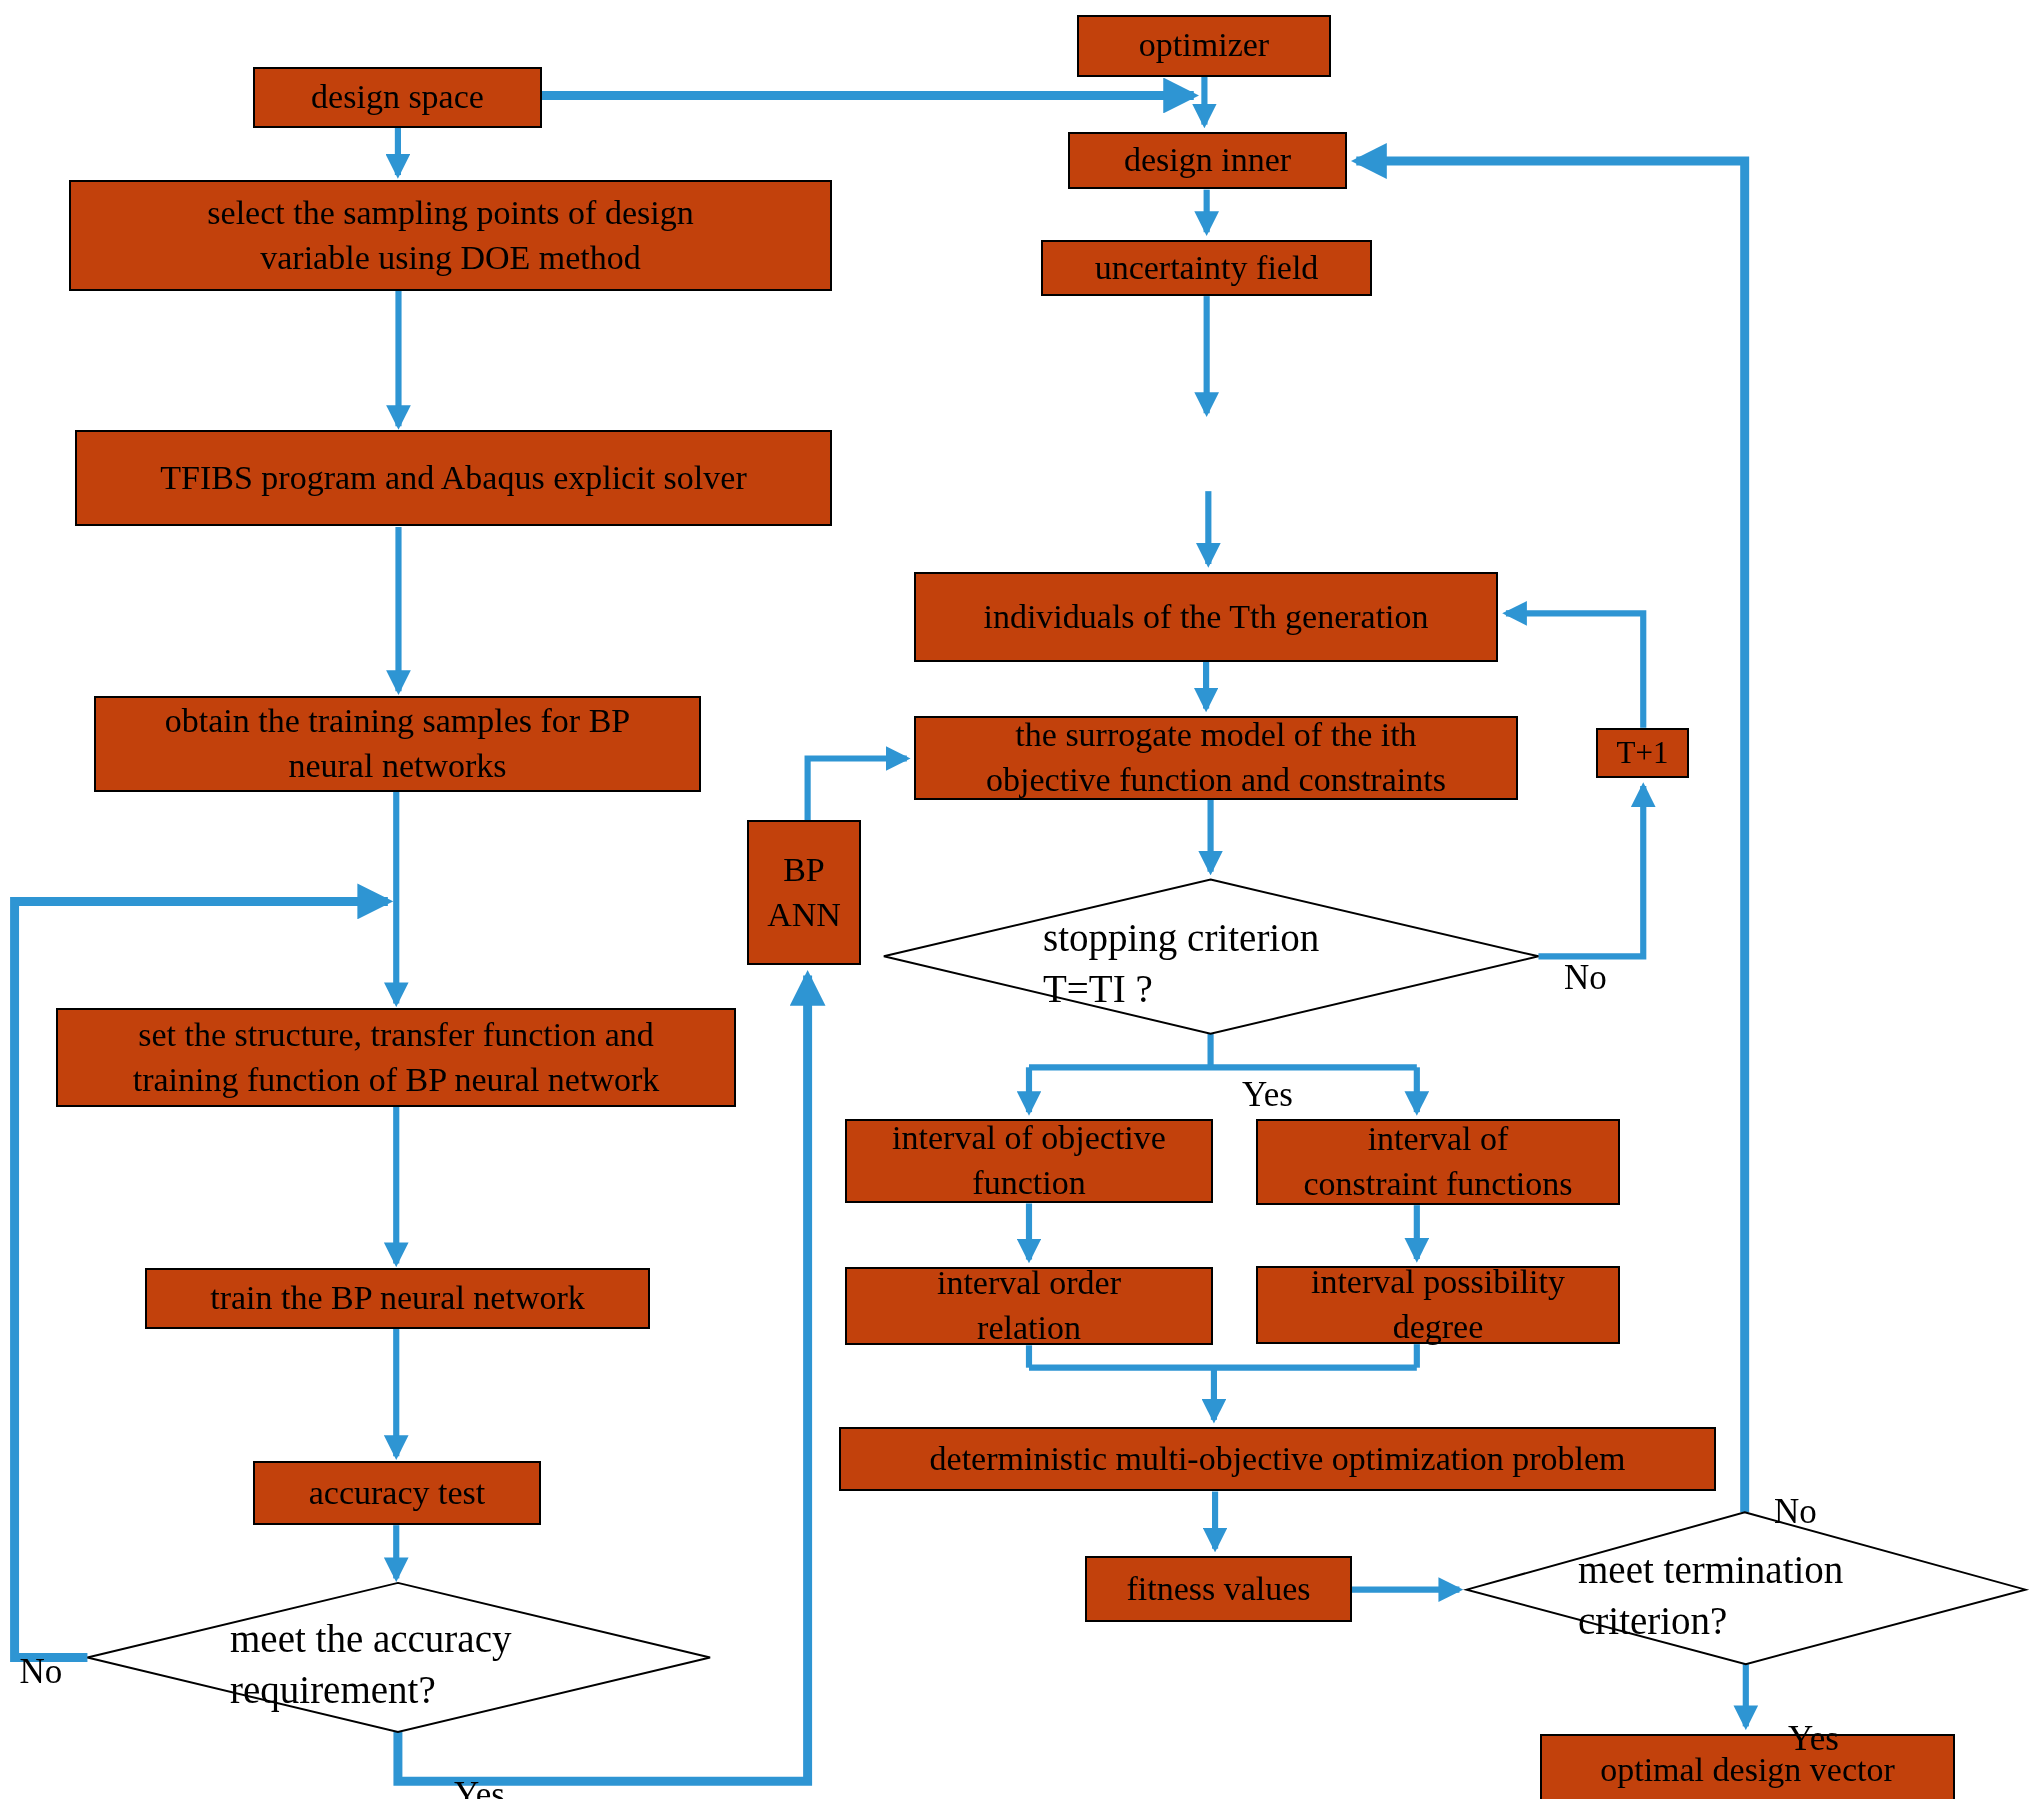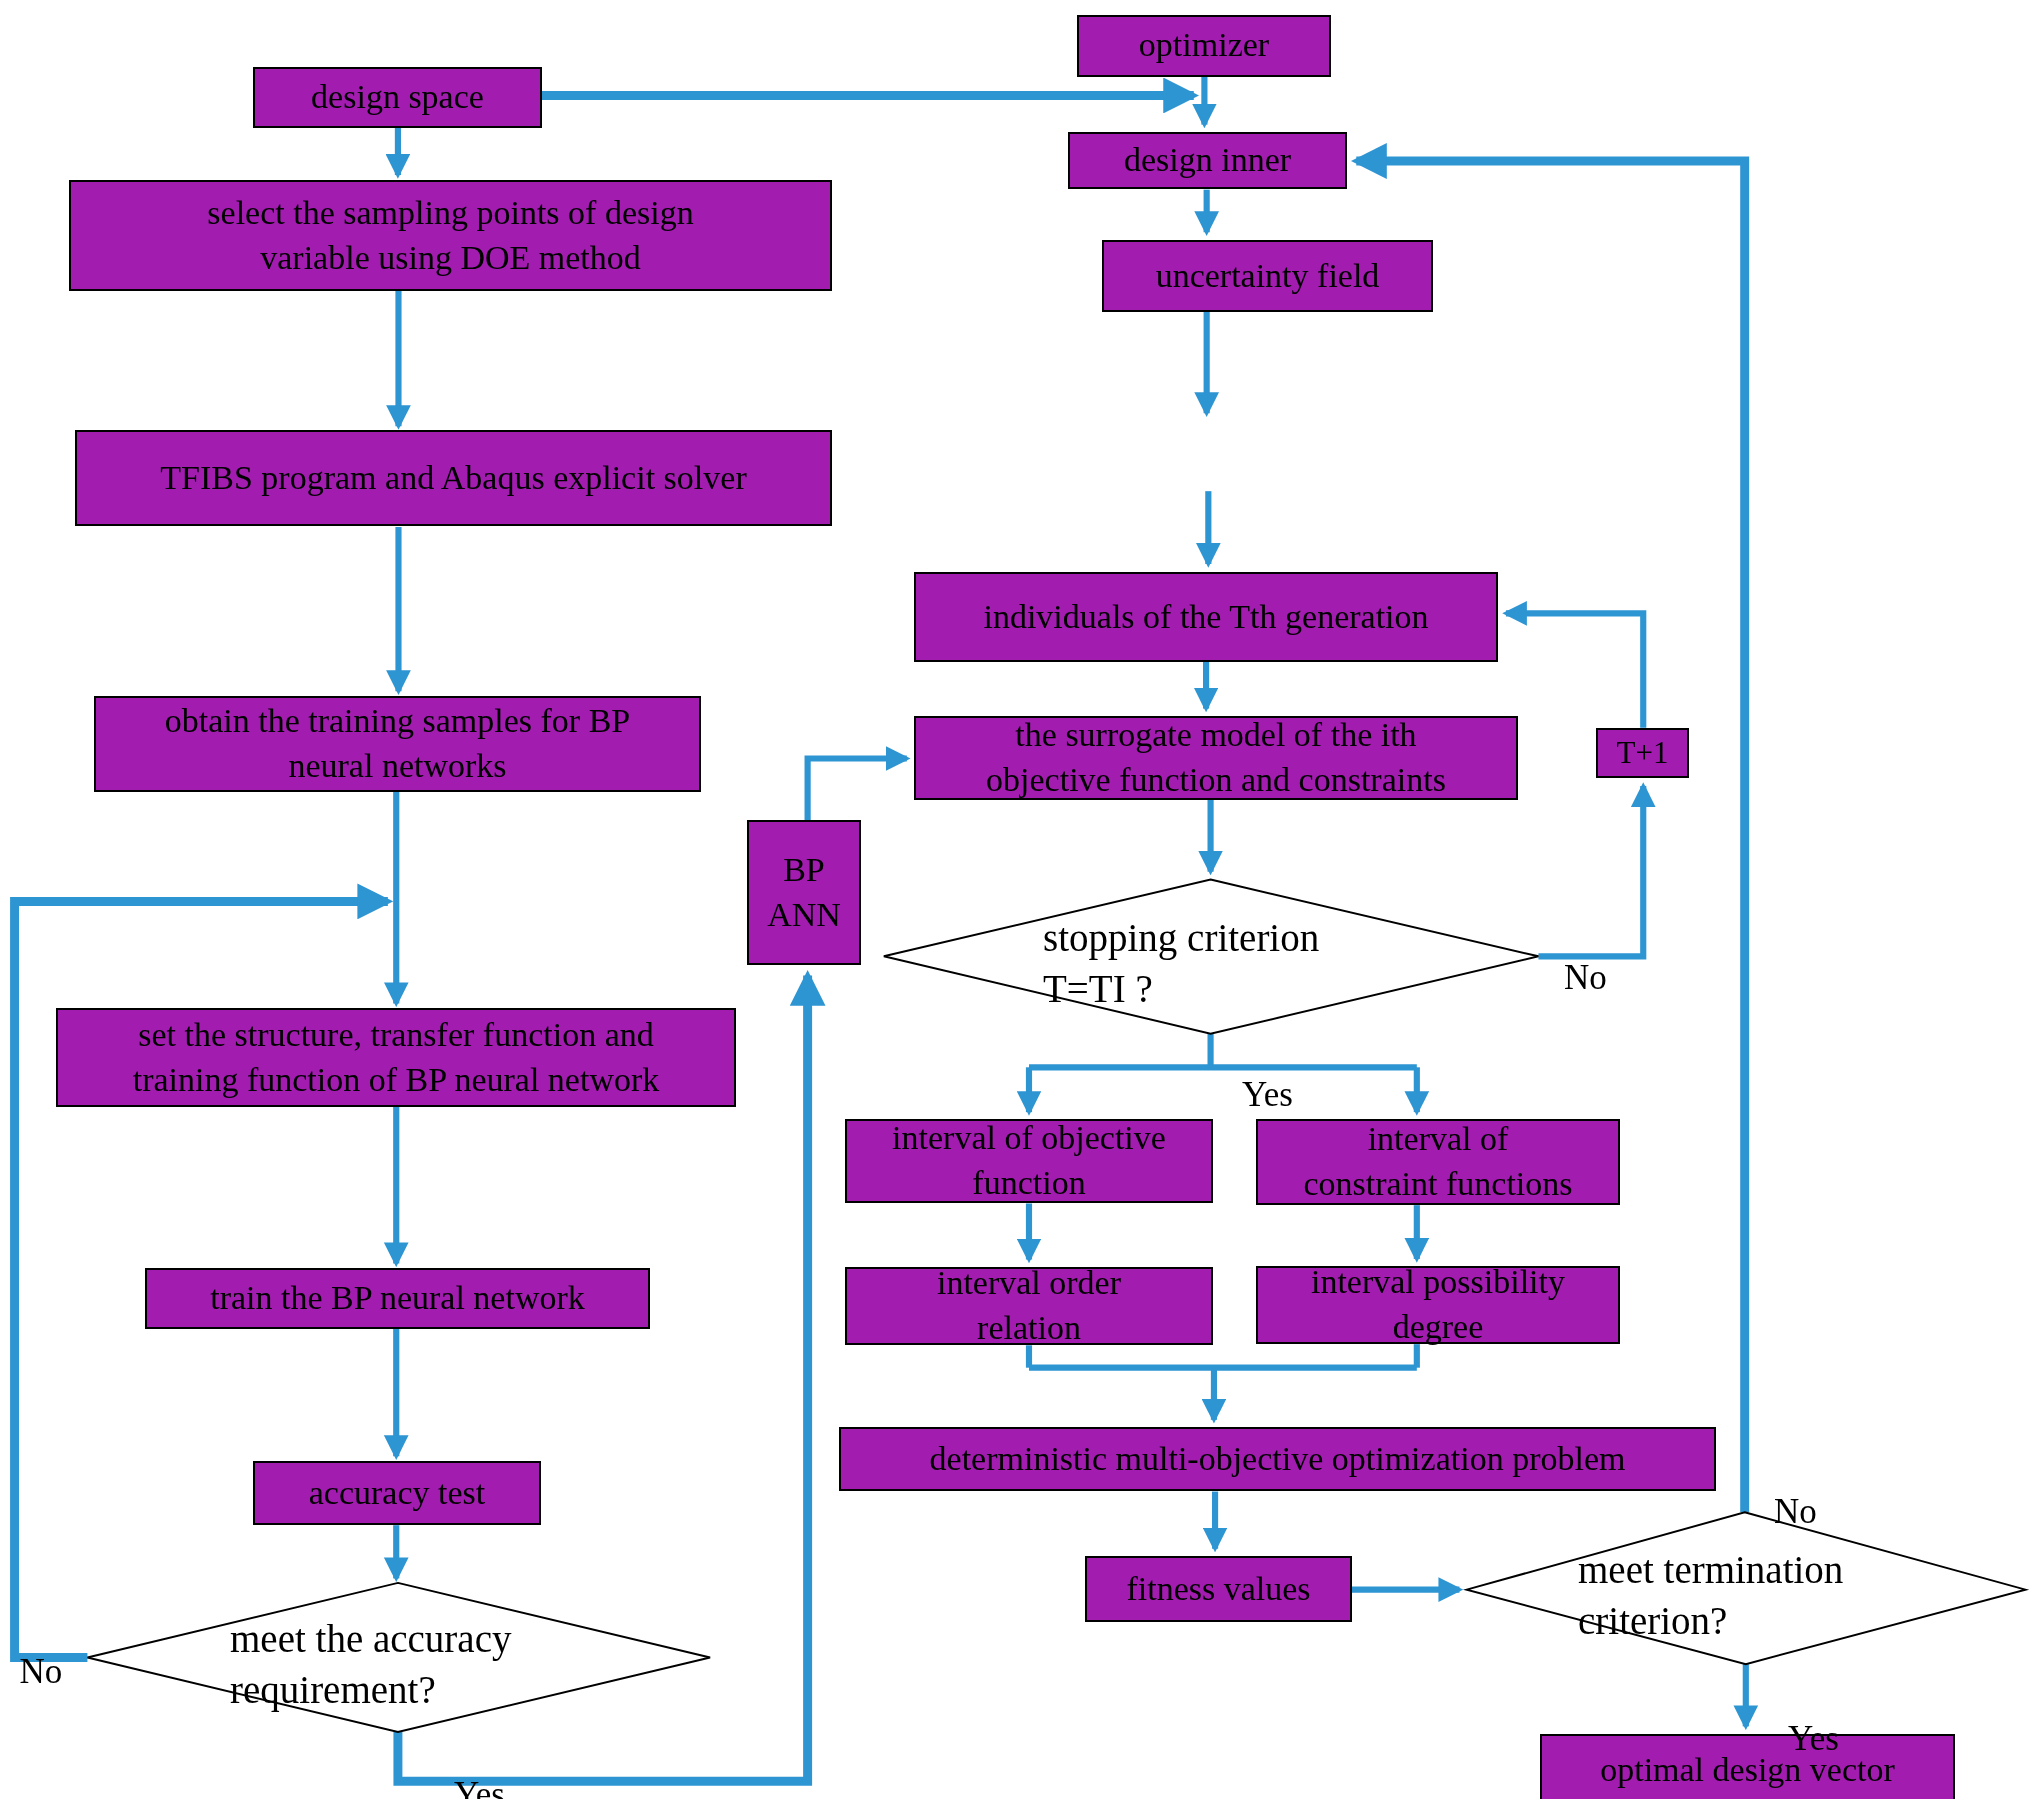--- a/index.html
+++ b/index.html
@@ -9,21 +9,21 @@
     background:#ffffff;
     font-family:"Liberation Serif","DejaVu Serif",serif;
     color:#000;
     overflow:hidden;
   }
   svg.wires{position:absolute;left:0;top:0;width:2035px;height:1800px;}
   .node{
     position:absolute;
     box-sizing:border-box;
     border:2.2px solid #000;
-    background:#a21caf;
+    background:#c2410c;
     display:flex;align-items:center;justify-content:center;
     text-align:center;
     font-size:34px;line-height:1.32;
     white-space:pre-line;
     z-index:2;
   }
   .dtext{
     position:absolute;
     text-align:left;
     font-size:39px;line-height:1.32;
@@ -108,21 +108,21 @@
 neural networks</div>
   <div class="node" style="left:56px;top:1008px;width:680px;height:99px">set the structure, transfer function and
 training function of BP neural network</div>
   <div class="node" style="left:145px;top:1268px;width:505px;height:61px">train the BP neural network</div>
   <div class="node" style="left:253px;top:1461px;width:288px;height:64px">accuracy test</div>
   <div class="node" style="left:747px;top:820px;width:114px;height:145px">BP
 ANN</div>
 
   <div class="node" style="left:1077px;top:14.6px;width:254px;height:62px">optimizer</div>
   <div class="node" style="left:1068px;top:132px;width:279px;height:57px">design inner</div>
-  <div class="node" style="left:1102px;top:240px;width:331px;height:72px">uncertainty field</div>
+  <div class="node" style="left:1041px;top:240px;width:331px;height:56px">uncertainty field</div>
   <div class="node" style="left:914px;top:572px;width:584px;height:90px">individuals of the Tth generation</div>
   <div class="node" style="left:914px;top:716px;width:604px;height:84px">the surrogate model of the ith
 objective function and constraints</div>
   <div class="node" style="left:1596px;top:728px;width:93px;height:50px;font-size:31px">T+1</div>
   <div class="node" style="left:845px;top:1119px;width:368px;height:84px">interval of objective
 function</div>
   <div class="node" style="left:1256px;top:1119px;width:364px;height:86px">interval of
 constraint functions</div>
   <div class="node" style="left:845px;top:1267px;width:368px;height:78px">interval order
 relation</div>

